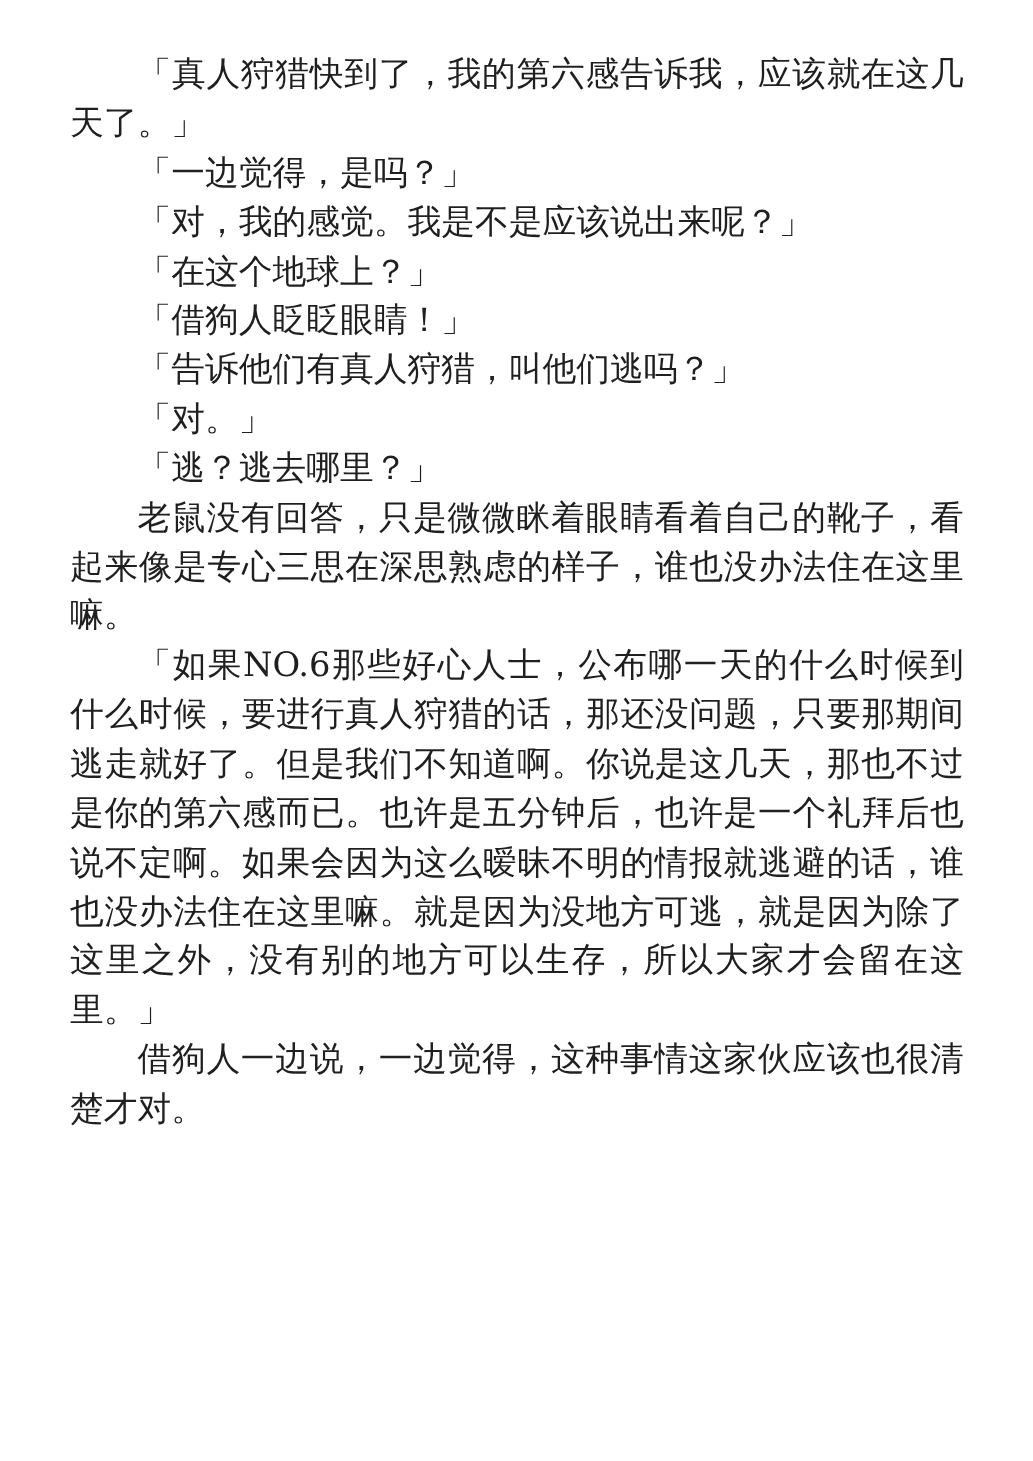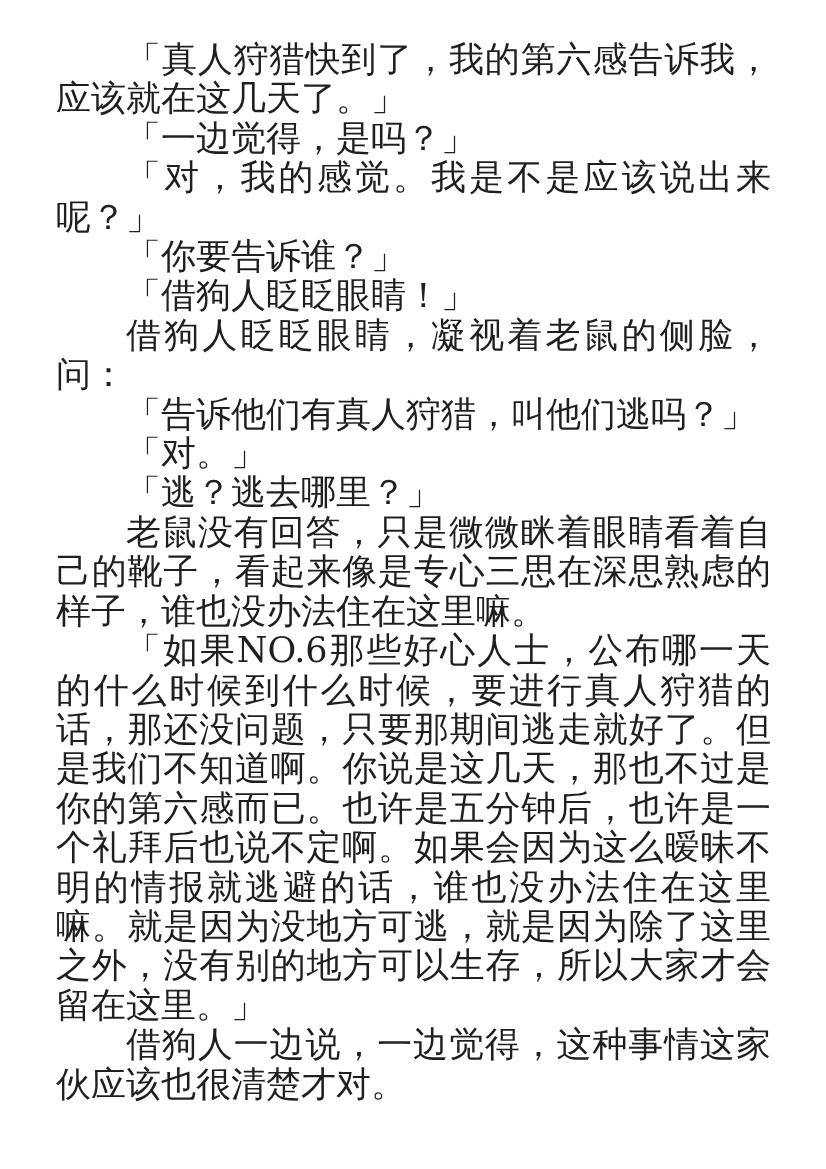--- a/index.html
+++ b/index.html
@@ -15,44 +15,43 @@
   .page {
     box-sizing: border-box;
     width: 826px;
     height: 1169px;
     padding: 40px 55px 0 56px;
     background: #ffffff;
   }
   .text-block {
     width: 715px;
     font-family: "DejaVu Serif", "Liberation Serif", serif;
-    font-size: 35px;
+    font-size: 27px;
     line-height: 39.4px;
     color: #1f1f1f;
     text-align: justify;
     text-justify: inter-ideograph;
   }
   .text-block p {
     margin: 0;
     padding: 0;
     text-indent: 2em;
     word-break: normal;
   }
 </style>
 </head>
 <body>
 
 <div class="page">
   <div class="text-block">
     <p>「真人狩猎快到了，我的第六感告诉我，应该就在这几天了。」</p>
     <p>「一边觉得，是吗？」</p>
     <p>「对，我的感觉。我是不是应该说出来呢？」</p>
-    <p>「你要告诉谁？」</p>
+    <p>「在这个地球上？」</p>
     <p>「借狗人眨眨眼睛！」</p>
-    <p>借狗人眨眨眼睛，凝视着老鼠的侧脸，问：</p>
     <p>「告诉他们有真人狩猎，叫他们逃吗？」</p>
     <p>「对。」</p>
     <p>「逃？逃去哪里？」</p>
     <p>老鼠没有回答，只是微微眯着眼睛看着自己的靴子，看起来像是专心三思在深思熟虑的样子，谁也没办法住在这里嘛。</p>
     <p>「如果NO.6那些好心人士，公布哪一天的什么时候到什么时候，要进行真人狩猎的话，那还没问题，只要那期间逃走就好了。但是我们不知道啊。你说是这几天，那也不过是你的第六感而已。也许是五分钟后，也许是一个礼拜后也说不定啊。如果会因为这么暧昧不明的情报就逃避的话，谁也没办法住在这里嘛。就是因为没地方可逃，就是因为除了这里之外，没有别的地方可以生存，所以大家才会留在这里。」</p>
     <p>借狗人一边说，一边觉得，这种事情这家伙应该也很清楚才对。</p>
   </div>
 </div>
 
 </body></html>

